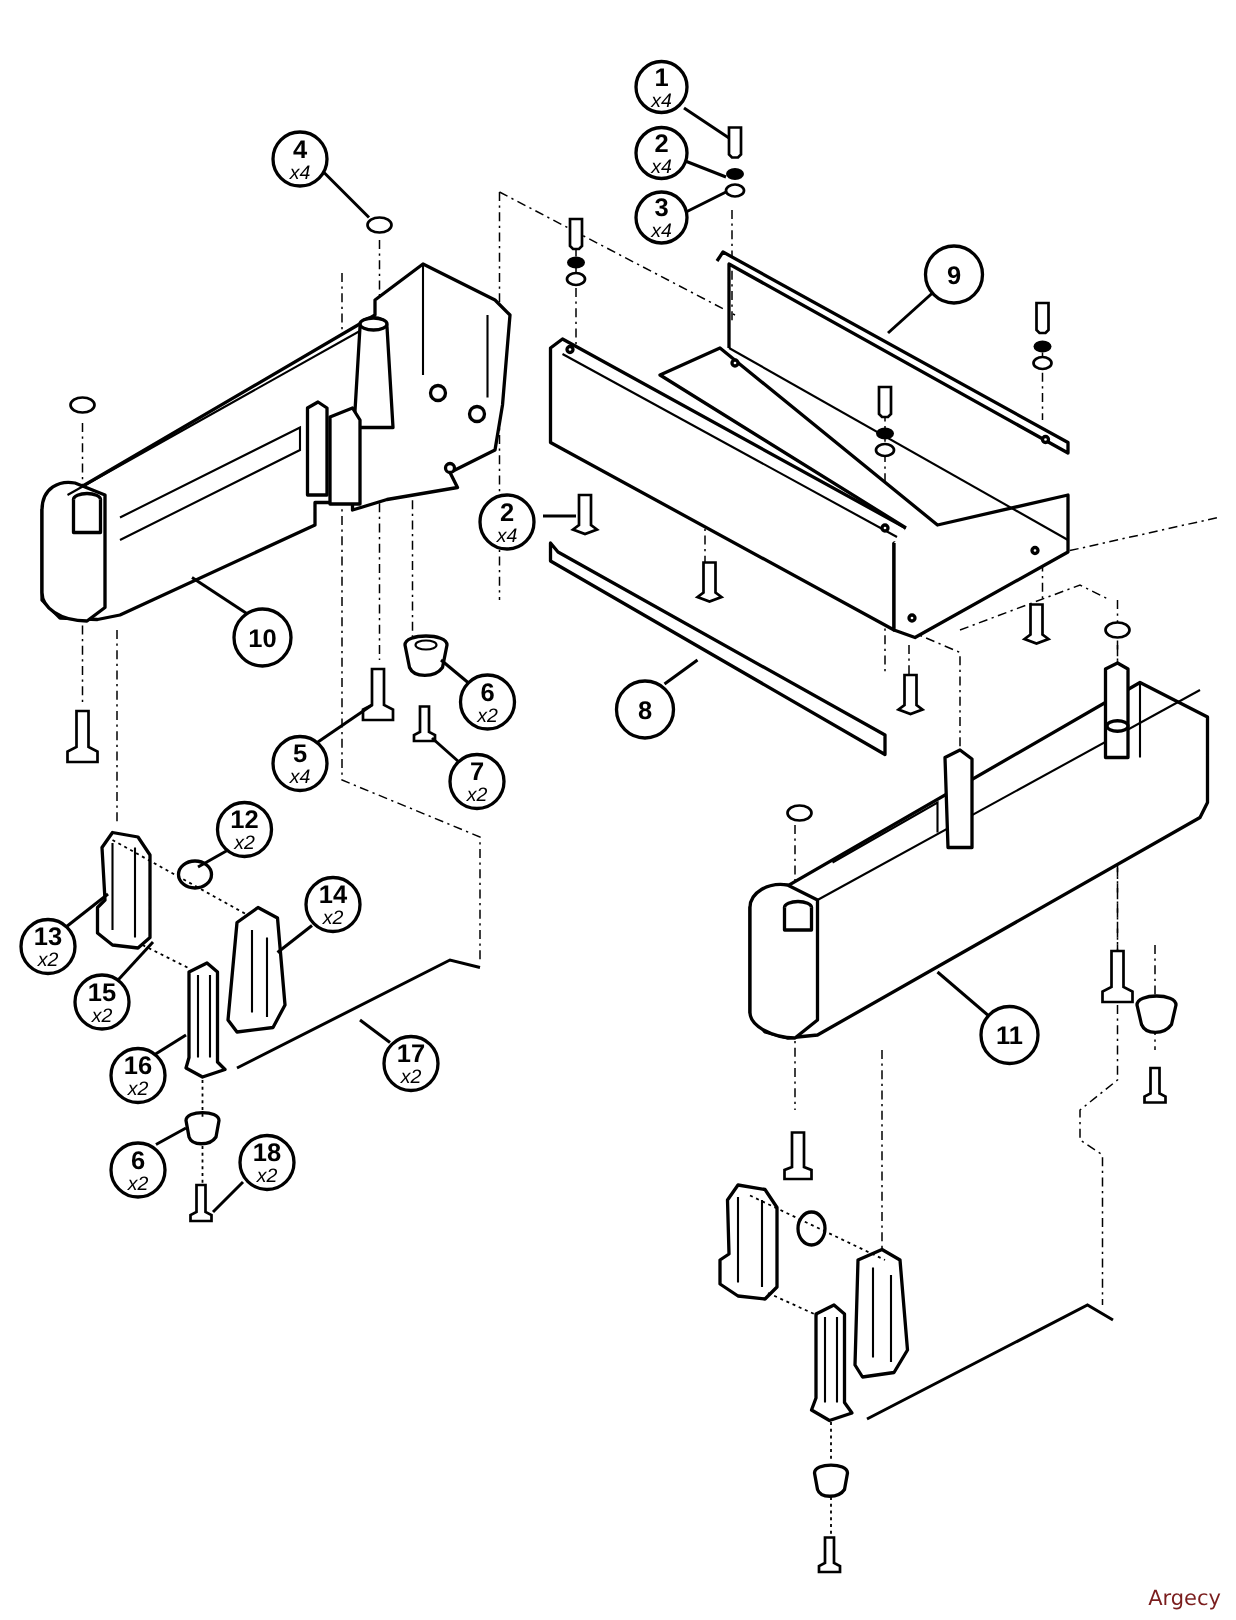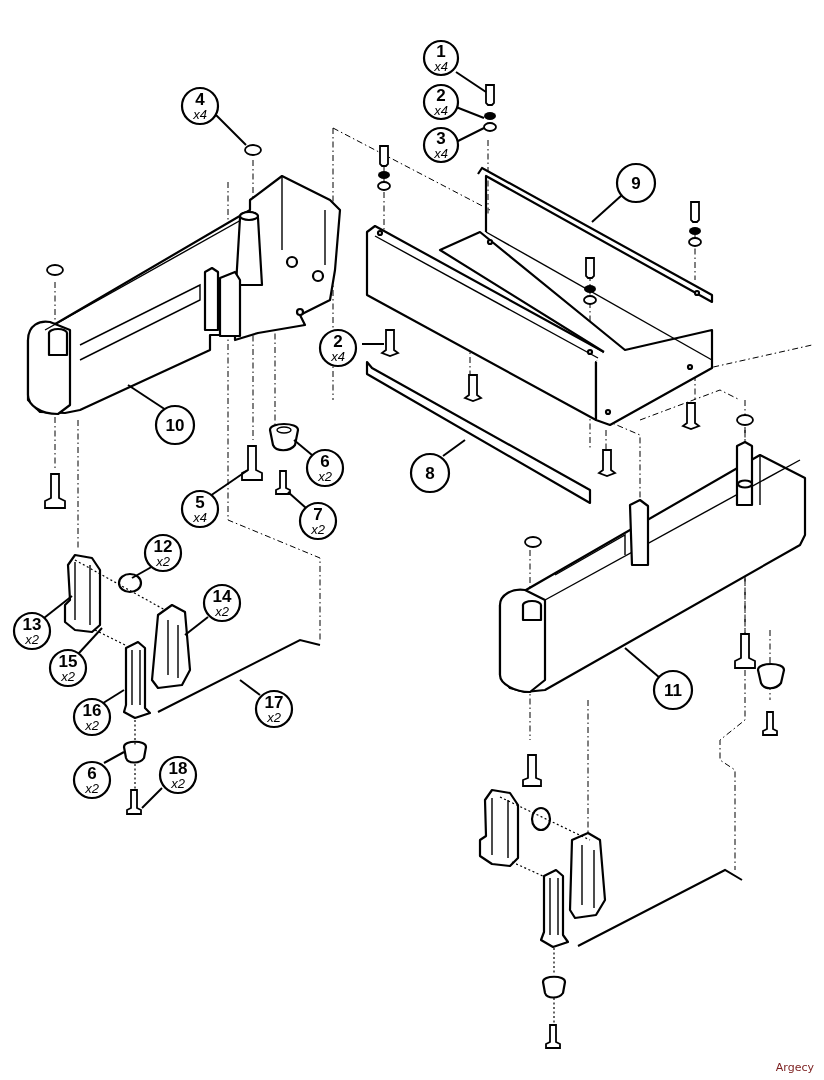--- a/index.html
+++ b/index.html
@@ -8,21 +8,21 @@
   .part { fill: #ffffff; stroke: #000; stroke-width: 2.2; stroke-linejoin: round; }
   .part-thin { fill: none; stroke: #000; stroke-width: 1.4; }
   .dash { fill: none; stroke: #000; stroke-width: 1; stroke-dasharray: 6 3 1.5 3; }
   .dot { fill: none; stroke: #000; stroke-width: 1.2; stroke-dasharray: 2 2.5; }
   .leader { stroke: #000; stroke-width: 2; fill: none; }
   .callout-circle { fill: #ffffff; stroke: #000; stroke-width: 2.2; }
   .callout-num { font-family: "Liberation Sans", sans-serif; font-weight: bold; font-size: 17px; text-anchor: middle; fill: #000; }
   .callout-qty { font-family: "Liberation Sans", sans-serif; font-style: italic; font-size: 13px; text-anchor: middle; fill: #000; }
   .screw { fill: #fff; stroke: #000; stroke-width: 1.8; }
   .dark { fill: #000; }
-  #watermark { position: absolute; right: 10px; bottom: 6px; font-family: "DejaVu Sans", sans-serif; font-size: 11px; color: #7a1d1d; }
+  #watermark { position: absolute; right: 10px; bottom: 6px; font-family: "DejaVu Sans", sans-serif; font-size: 14px; color: #7a1d1d; }
 </style>
 </head>
 <body>
 
 <svg id="diagram" viewBox="0 0 824 1080" xmlns="http://www.w3.org/2000/svg">
 
   <g>
     <path class="dash" d="M333 128 L333 400"></path>
     <path class="dash" d="M333 128 L490 210"></path>
     <path class="dash" d="M253 160 L253 440"></path>

